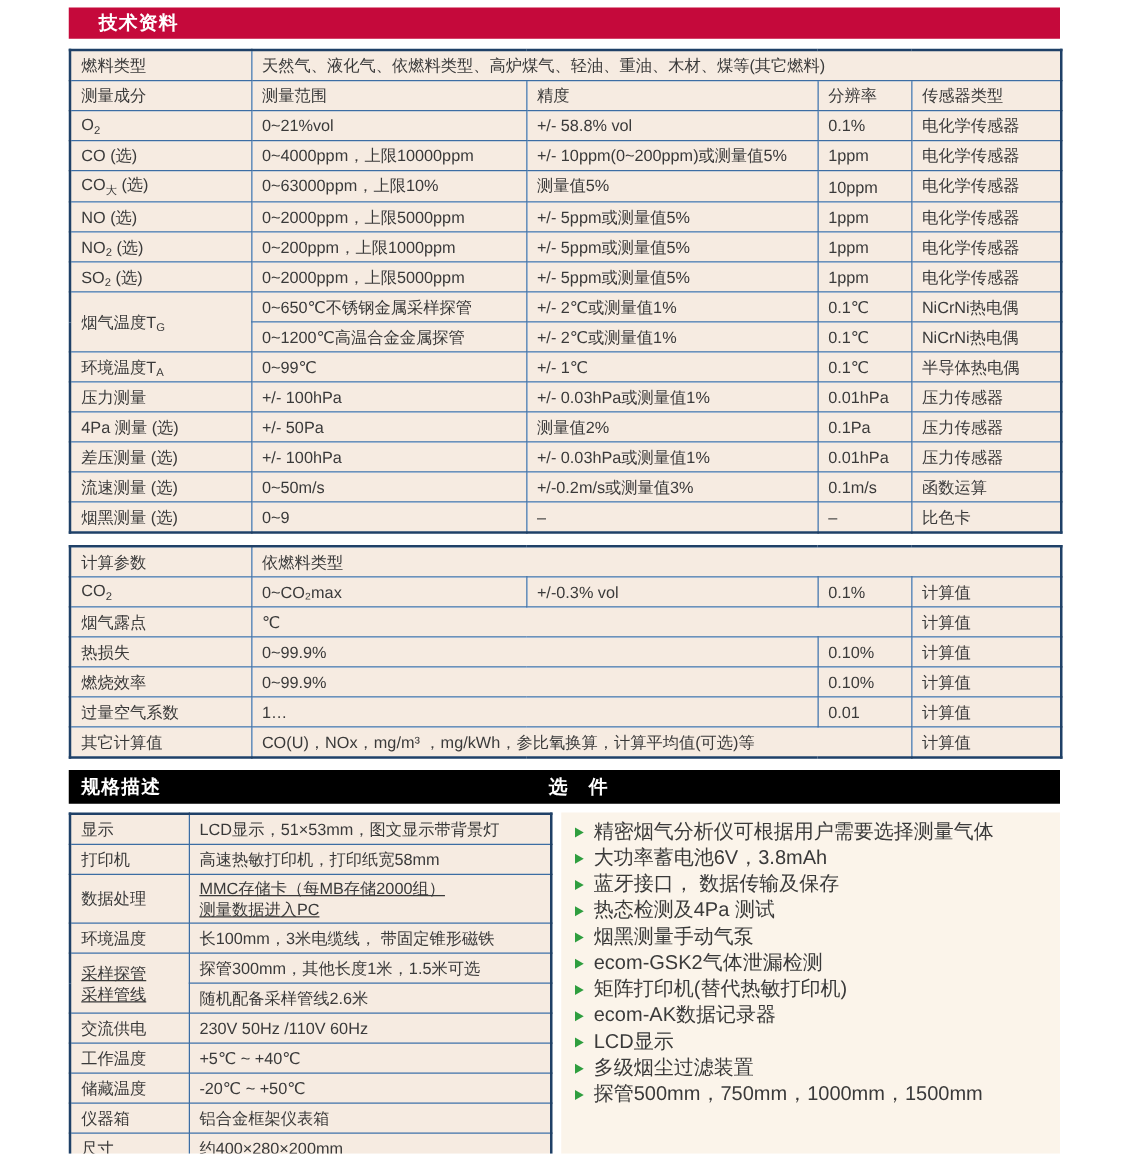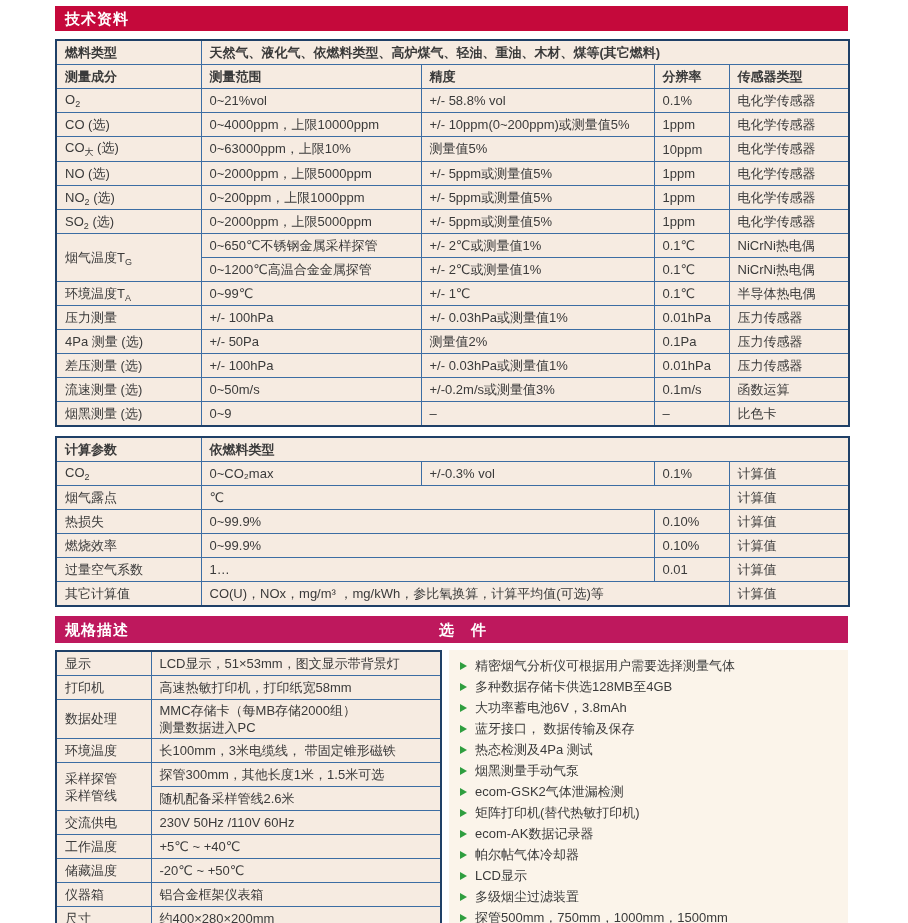--- a/index.html
+++ b/index.html
@@ -1,40 +1,40 @@
 <!DOCTYPE html>
 <html><head>
 <meta charset="utf-8">
 <style>
   html,body{margin:0;padding:0;background:#ffffff;}
   .page{position:relative;width:908px;height:923px;background:#ffffff;
         font-family:"Liberation Sans","DejaVu Sans",sans-serif;color:#3a3a3a;font-size:13px;overflow:hidden;}
   .content{position:absolute;left:55px;top:6px;width:793px;}
   .titlebar{height:25px;background:#c5093b;color:#ffffff;font-weight:bold;font-size:15px;
-            line-height:25px;padding-left:10px;box-sizing:border-box;letter-spacing:1px;}
-  .bottom-titlebar{position:relative;height:27px;background:#be185d;color:#ffffff;font-weight:bold;
+            line-height:25px;padding-left:24px;box-sizing:border-box;letter-spacing:1px;}
+  .bottom-titlebar{position:relative;height:27px;background:#000000;color:#ffffff;font-weight:bold;
             font-size:15px;line-height:27px;box-sizing:border-box;letter-spacing:1px;margin-top:9px;}
   .bt-left{position:absolute;left:10px;top:0;}
   .bt-right{position:absolute;left:384px;top:0;}
   table{border-collapse:collapse;table-layout:fixed;width:793px;}
   .spec-w{width:385px;}
   td{border:1px solid #3c6da3;background:#f6ebe1;padding:2px 8px;height:19px;
      font-size:13px;overflow:hidden;white-space:nowrap;vertical-align:middle;}
   table.frame{border:2px solid #1f4067;}
-  .hdr td{font-weight:bold;}
+  .hdr td{font-weight:normal;}
   .sb{font-size:9px;vertical-align:-3px;}
   .gap{height:9px;}
   .t1gap{height:8px;}
   .bottom{display:flex;margin-top:7px;align-items:flex-start;}
   .options{flex:1;margin-left:7px;background:#fbf4ea;padding:5px 0 8px 8px;box-sizing:border-box;min-height:300px;}
-  .opt{display:flex;align-items:center;height:21px;font-size:13px;white-space:nowrap;}
+  .opt{display:flex;align-items:center;height:21px;font-size:16px;white-space:nowrap;}
   .tri{width:0;height:0;border-left:7px solid #2f9e3f;border-top:4px solid transparent;
        border-bottom:4px solid transparent;margin:0 8px 0 3px;flex:none;}
   .two-line td{white-space:normal;}
-  .lbl-line{line-height:17px;}
+  .lbl-line{line-height:17px;text-decoration:underline;}
 </style>
 </head>
 <body>
 
 <div class="page">
   <div class="content">
 
     <div class="titlebar">技术资料</div>
 
     <div class="t1gap"></div>
@@ -278,24 +278,20 @@
       </tbody>
         </table>
 
       <div class="options">
         <div class="opt">
             <span class="tri"></span>
             <span>精密烟气分析仪可根据用户需要选择测量气体</span>
           </div>
         <div class="opt">
             <span class="tri"></span>
-            <span>多种数据存储卡供选128MB至4GB</span>
-          </div>
-        <div class="opt">
-            <span class="tri"></span>
             <span>大功率蓄电池6V，3.8mAh</span>
           </div>
         <div class="opt">
             <span class="tri"></span>
             <span>蓝牙接口， 数据传输及保存</span>
           </div>
         <div class="opt">
             <span class="tri"></span>
             <span>热态检测及4Pa 测试</span>
           </div>
@@ -307,24 +303,20 @@
             <span class="tri"></span>
             <span>ecom-GSK2气体泄漏检测</span>
           </div>
         <div class="opt">
             <span class="tri"></span>
             <span>矩阵打印机(替代热敏打印机)</span>
           </div>
         <div class="opt">
             <span class="tri"></span>
             <span>ecom-AK数据记录器</span>
-          </div>
-        <div class="opt">
-            <span class="tri"></span>
-            <span>帕尔帖气体冷却器</span>
           </div>
         <div class="opt">
             <span class="tri"></span>
             <span>LCD显示</span>
           </div>
         <div class="opt">
             <span class="tri"></span>
             <span>多级烟尘过滤装置</span>
           </div>
         <div class="opt">

